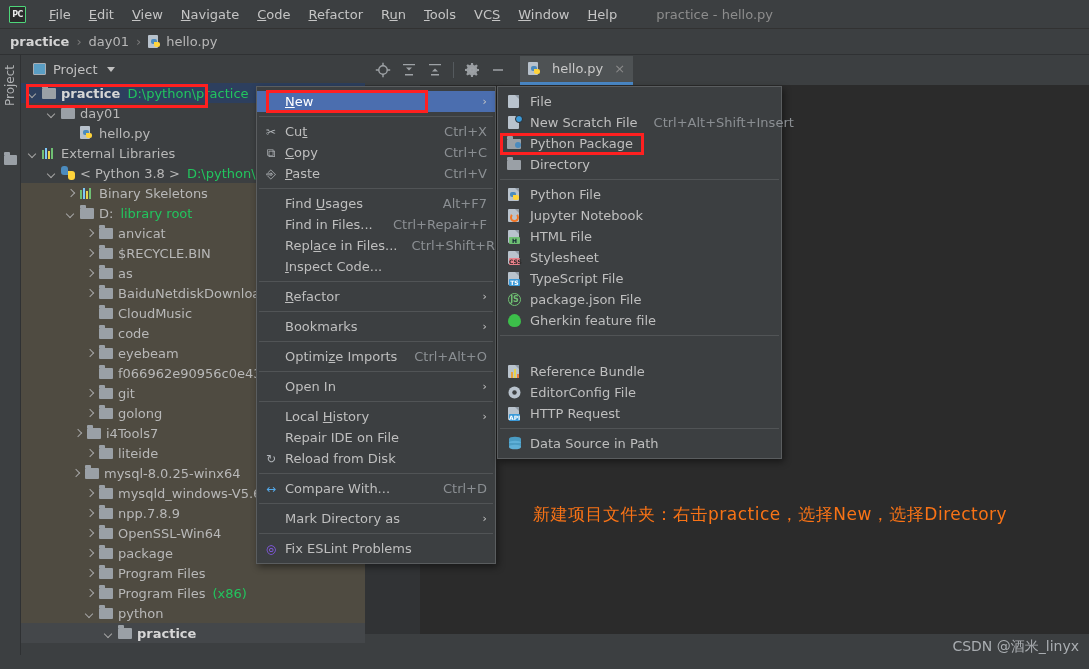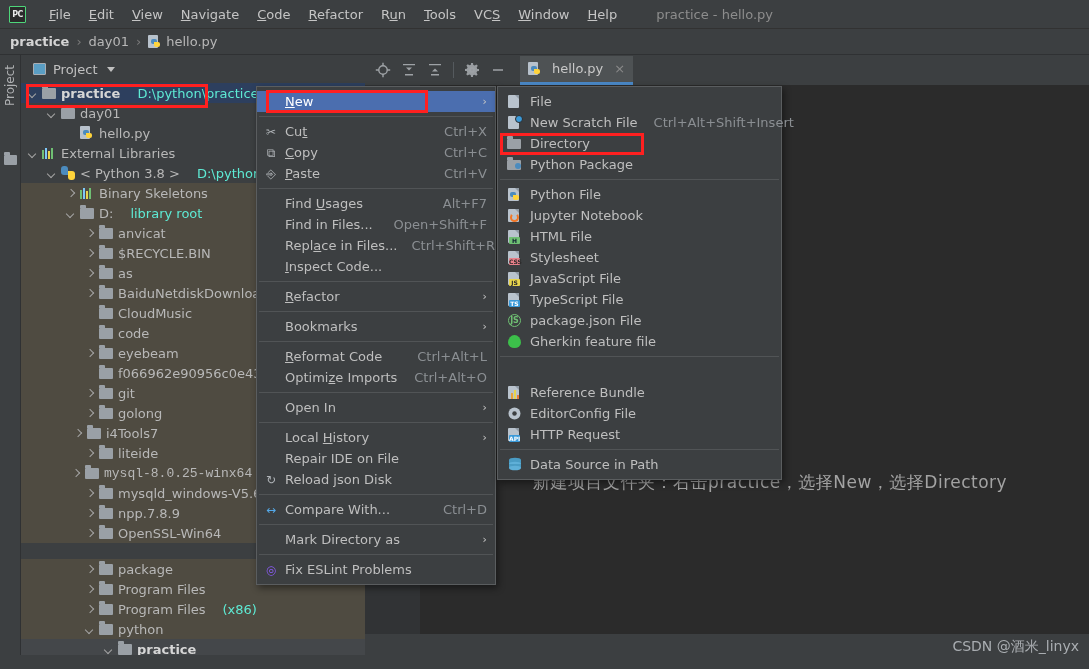--- a/index.html
+++ b/index.html
@@ -109,21 +109,21 @@
   .ficon {
     width: 14px; height: 11px; margin-right: 5px; flex: 0 0 auto; position: relative;
     background: #9aa0a6; border-radius: 1px;
   }
   .ficon:before {
     content:""; position:absolute; left:0; top:-3px; width:6px; height:3px;
     background:#9aa0a6; border-radius:1px 1px 0 0;
   }
   .tlabel { font-size: 13px; }
   .tlabel.bold { font-weight: bold; color: #d6d6d6; }
-  .tpath { color: #5eead4; font-size: 13px; margin-left: 17px; }
+  .tpath { color: #22c55e; font-size: 13px; margin-left: 7px; }
 
   
   .pyicon { width:14px;height:14px;margin-right:5px;flex:0 0 auto;position:relative; }
   .pyicon .pb { position:absolute; width:7px; height:9px; border-radius:3px; }
   .pyicon .pb1 { background:#4b8bbe; left:0; top:0; border-radius:3px 3px 0 3px;}
   .pyicon .pb2 { background:#ffd43b; right:0; bottom:0; border-radius:0 3px 3px 3px;}
   
   .pyfile { width:14px;height:14px;margin-right:5px;flex:0 0 auto;position:relative;}
   .pyfile .pg { position:absolute; left:0; top:0; width:10px; height:13px; background:#b8c2cc; border-radius:1px;}
   .pyfile .p1 { position:absolute; left:3px; top:4px; width:6px;height:5px;background:#4b8bbe;border-radius:2px 2px 0 2px;}
@@ -214,21 +214,21 @@
   .fbadge { position:absolute; left:3px; bottom:0px; width:11px; height:7px;
            font-size:6px; line-height:7px; text-align:center; color:#2b2b2b;
            border-radius:1px; font-weight:bold; font-family:"DejaVu Sans", sans-serif;}
   .dirico { position:absolute; left:1px; top:3px; width:14px; height:10px;
             background:#9aa0a6; border-radius:1px; }
   .dirico:before { content:""; position:absolute; left:0; top:-3px; width:6px;
             height:3px; background:#9aa0a6; border-radius:1px 1px 0 0; }
 
   
   .annot {
-    position: absolute; left: 533px; top: 471px; color: #a3a3a3;
+    position: absolute; left: 533px; top: 503px; color: #f97316;
     font-size: 17px; font-family: "DejaVu Sans", sans-serif; white-space: nowrap;
     letter-spacing: .5px;
   }
   .watermark {
     position: absolute; right: 10px; top: 638px; color: #a9adb1;
     font-size: 14px; white-space: nowrap;
   }
 </style>
 </head>
 <body>
@@ -386,41 +386,41 @@
         <div class="trow lib" style="padding-left: 53px;">
           <span class="arrow right"></span>
           <span class="ficon"></span>
           <span class="tlabel">i4Tools7</span>
         </div>
         <div class="trow lib" style="padding-left: 65px;">
           <span class="arrow right"></span>
           <span class="ficon"></span>
           <span class="tlabel">liteide</span>
         </div>
-        <div class="trow lib" style="padding-left: 51px; font-family: Liberation Mono, monospace;">
+        <div class="trow lib" style="padding-left: 51px;">
           <span class="arrow right"></span>
           <span class="ficon"></span>
           <span class="tlabel">mysql-8.0.25-winx64</span>
         </div>
         <div class="trow lib" style="padding-left: 65px;">
           <span class="arrow right"></span>
           <span class="ficon"></span>
           <span class="tlabel">mysqld_windows-V5.6.5</span>
         </div>
         <div class="trow lib" style="padding-left: 65px;">
           <span class="arrow right"></span>
           <span class="ficon"></span>
           <span class="tlabel">npp.7.8.9</span>
         </div>
         <div class="trow lib" style="padding-left: 65px;">
           <span class="arrow right"></span>
           <span class="ficon"></span>
           <span class="tlabel">OpenSSL-Win64</span>
         </div>
-        <div class="trow lib" style="padding-left: 65px; margin-top: 16px;">
+        <div class="trow lib" style="padding-left: 65px;">
           <span class="arrow right"></span>
           <span class="ficon"></span>
           <span class="tlabel">package</span>
         </div>
         <div class="trow lib" style="padding-left: 65px;">
           <span class="arrow right"></span>
           <span class="ficon"></span>
           <span class="tlabel">Program Files</span>
         </div>
         <div class="trow lib" style="padding-left: 65px;">
@@ -515,21 +515,21 @@
       </div>
       <div class="ctx-sep"></div>
       <div class="ctx-row">
         <span class="ctx-ic"></span>
         <span class="ctx-lab">Find <span class="u">U</span>sages</span>
         <span class="ctx-key">Alt+F7</span>
       </div>
       <div class="ctx-row">
         <span class="ctx-ic"></span>
         <span class="ctx-lab">Find in Files...</span>
-        <span class="ctx-key">Open+Shift+F</span>
+        <span class="ctx-key">Ctrl+Repair+F</span>
       </div>
       <div class="ctx-row">
         <span class="ctx-ic"></span>
         <span class="ctx-lab">Repl<span class="u">a</span>ce in Files...</span>
         <span class="ctx-key">Ctrl+Shift+R</span>
       </div>
       <div class="ctx-row">
         <span class="ctx-ic"></span>
         <span class="ctx-lab"><span class="u">I</span>nspect Code...</span>
       </div>
@@ -541,25 +541,20 @@
       </div>
       <div class="ctx-sep"></div>
       <div class="ctx-row">
         <span class="ctx-ic"></span>
         <span class="ctx-lab">Bookmarks</span>
         <span class="ctx-arrow">›</span>
       </div>
       <div class="ctx-sep"></div>
       <div class="ctx-row">
         <span class="ctx-ic"></span>
-        <span class="ctx-lab"><span class="u">R</span>eformat Code</span>
-        <span class="ctx-key">Ctrl+Alt+L</span>
-      </div>
-      <div class="ctx-row">
-        <span class="ctx-ic"></span>
         <span class="ctx-lab">Optimi<span class="u">z</span>e Imports</span>
         <span class="ctx-key">Ctrl+Alt+O</span>
       </div>
       <div class="ctx-sep"></div>
       <div class="ctx-row">
         <span class="ctx-ic"></span>
         <span class="ctx-lab">Open In</span>
         <span class="ctx-arrow">›</span>
       </div>
       <div class="ctx-sep"></div>
@@ -567,21 +562,21 @@
         <span class="ctx-ic"></span>
         <span class="ctx-lab">Local <span class="u">H</span>istory</span>
         <span class="ctx-arrow">›</span>
       </div>
       <div class="ctx-row">
         <span class="ctx-ic"></span>
         <span class="ctx-lab">Repair IDE on File</span>
       </div>
       <div class="ctx-row">
         <span class="ctx-ic">↻</span>
-        <span class="ctx-lab">Reload json Disk</span>
+        <span class="ctx-lab">Reload from Disk</span>
       </div>
       <div class="ctx-sep"></div>
       <div class="ctx-row">
         <span class="ctx-ic" style="color: rgb(84, 168, 232);">↔</span>
         <span class="ctx-lab">Compare With...</span>
         <span class="ctx-key">Ctrl+D</span>
       </div>
       <div class="ctx-sep"></div>
       <div class="ctx-row">
         <span class="ctx-ic"></span>
@@ -606,29 +601,29 @@
         <span class="sub-ic">
           <span class="fpage"></span>
           <span style="position:absolute;left:9px;top:0;width:8px;height:8px;border-radius:50%;background:#3b9ad9;border:1px solid #2b2b2b"></span>
         </span>
         <span class="sub-lab">New Scratch File</span>
         <span class="sub-key">Ctrl+Alt+Shift+Insert</span>
       </div>
       <div class="sub-row">
         <span class="sub-ic">
           <span class="dirico"></span>
+          <span style="position:absolute;left:9px;top:6px;width:6px;height:6px;border-radius:50%;background:#4b8bbe"></span>
+        </span>
+        <span class="sub-lab">Python Package</span>
+      </div>
+      <div class="sub-row">
+        <span class="sub-ic">
+          <span class="dirico"></span>
         </span>
         <span class="sub-lab">Directory</span>
-      </div>
-      <div class="sub-row">
-        <span class="sub-ic">
-          <span class="dirico"></span>
-          <span style="position:absolute;left:9px;top:6px;width:6px;height:6px;border-radius:50%;background:#4b8bbe"></span>
-        </span>
-        <span class="sub-lab">Python Package</span>
       </div>
       <div class="sub-sep"></div>
       <div class="sub-row">
         <span class="sub-ic">
           <span class="fpage"></span>
           <span style="position:absolute;left:4px;top:5px;width:6px;height:5px;background:#4b8bbe;border-radius:2px 2px 0 2px"></span>
           <span style="position:absolute;left:7px;top:8px;width:6px;height:5px;background:#ffd43b;border-radius:0 2px 2px 2px"></span>
         </span>
         <span class="sub-lab">Python File</span>
       </div>
@@ -645,27 +640,20 @@
           <span class="fbadge" style="background:#6fbf73;color:#123">H</span>
         </span>
         <span class="sub-lab">HTML File</span>
       </div>
       <div class="sub-row">
         <span class="sub-ic">
           <span class="fpage"></span>
           <span class="fbadge" style="background:#e8808a;color:#2b2b2b">CSS</span>
         </span>
         <span class="sub-lab">Stylesheet</span>
-      </div>
-      <div class="sub-row">
-        <span class="sub-ic">
-          <span class="fpage"></span>
-          <span class="fbadge" style="background:#e8d44d;color:#2b2b2b">JS</span>
-        </span>
-        <span class="sub-lab">JavaScript File</span>
       </div>
       <div class="sub-row">
         <span class="sub-ic">
           <span class="fpage"></span>
           <span class="fbadge" style="background:#3b9ad9;color:#fff">TS</span>
         </span>
         <span class="sub-lab">TypeScript File</span>
       </div>
       <div class="sub-row">
         <span class="sub-ic">

